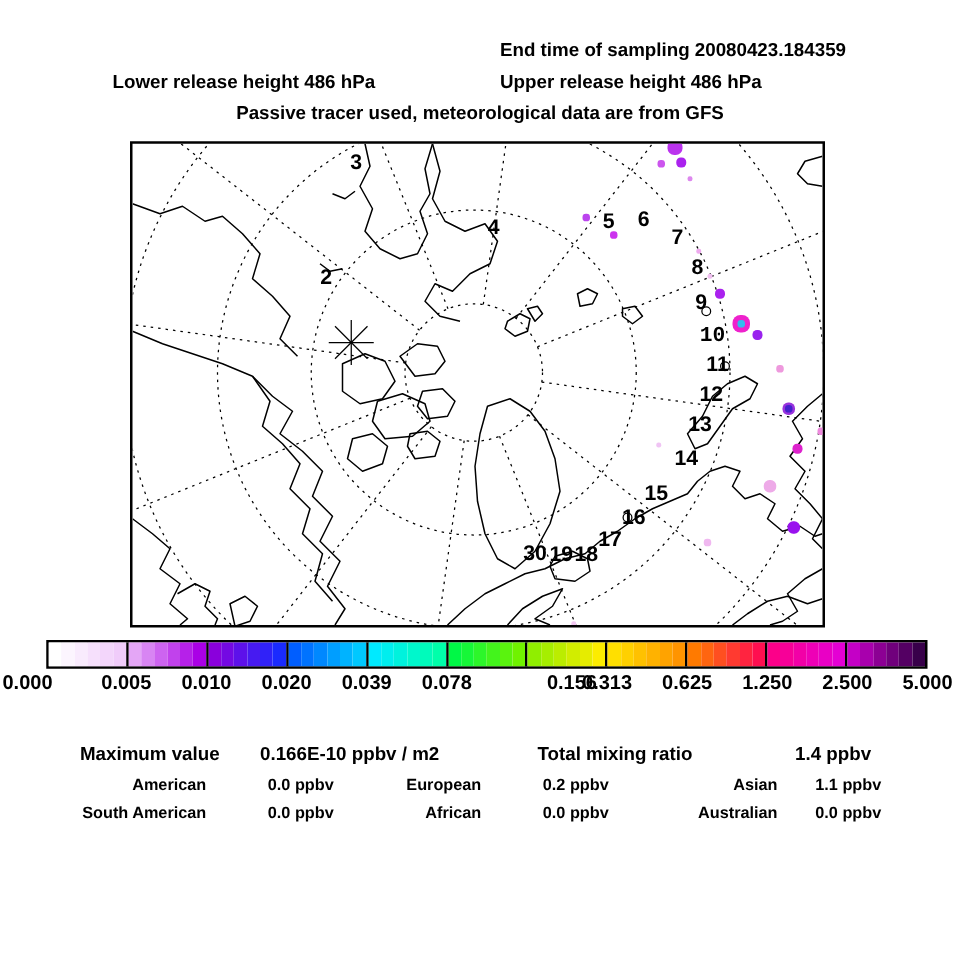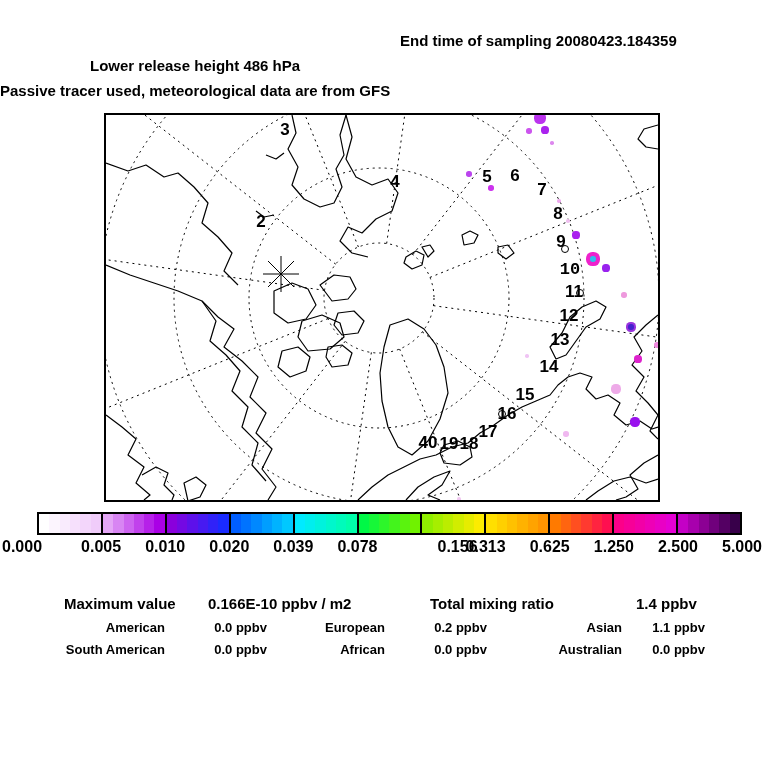--- a/index.html
+++ b/index.html
@@ -2,21 +2,21 @@
 <html><head>
 <meta charset="utf-8">
 <style>
   html,body{margin:0;padding:0;background:#fff;}
   #page{position:relative;width:768px;height:768px;background:#ffffff;color:#000;
         font-family:"Liberation Sans","DejaVu Sans",sans-serif;font-weight:700;overflow:hidden;}
   .abs{position:absolute;white-space:nowrap;}
   #title{left:10px;top:7px;font-size:17px;letter-spacing:.2px;}
   .h2{top:32px;font-size:15px;}
   .h3{top:57px;font-size:15px;}
-  #h4{top:82px;left:0;width:768px;font-size:15px;}
+  #h4{top:82px;left:0;width:768px;text-align:center;font-size:15px;}
   #map{position:absolute;left:104px;top:113px;width:556px;height:389px;
        border:2px solid #000;box-sizing:border-box;overflow:hidden;background:#fff;}
   #mapsvg{position:absolute;left:0;top:0;}
   .trajnum{position:absolute;transform:translate(-50%,-50%);font-size:17px;font-weight:700;z-index:5;}
   .blob{position:absolute;border-radius:45%;z-index:2;}
   #colorbar{position:absolute;left:37px;top:512px;width:705px;height:23px;
             border:2px solid #000;box-sizing:border-box;display:flex;}
   .cbseg{flex:1;display:flex;}
   .cbseg + .cbseg{border-left:2px solid #000;}
   .cbcell{flex:1;}
@@ -25,20 +25,21 @@
   #cbunit{top:561px;left:0;width:768px;text-align:center;font-size:16px;}
   .s1{top:595px;font-size:15px;}
   .srow{position:absolute;font-size:13px;text-align:right;}
 </style>
 </head>
 <body>
 
 <div id="page">
   <div class="abs h2" style="left:400px;">End time of sampling 20080423.184359</div>
   <div class="abs h3" style="left:90px;">Lower release height  486 hPa</div>
+  <div class="abs h3" style="left:400px;">Upper release height  486 hPa</div>
   <div id="h4" class="abs">Passive tracer used, meteorological data are from GFS</div>
 
   <div id="map">
     <svg id="mapsvg" width="552" height="385" viewBox="0 0 552 385">
         <circle cx="273" cy="183" r="55" fill="none" stroke="#000" stroke-width="1" stroke-dasharray="2 4"></circle>
         <circle cx="273" cy="183" r="130" fill="none" stroke="#000" stroke-width="1" stroke-dasharray="2 4"></circle>
         <circle cx="273" cy="183" r="205" fill="none" stroke="#000" stroke-width="1" stroke-dasharray="2 4"></circle>
         <circle cx="273" cy="183" r="280" fill="none" stroke="#000" stroke-width="1" stroke-dasharray="2 4"></circle>
         <circle cx="273" cy="183" r="355" fill="none" stroke="#000" stroke-width="1" stroke-dasharray="2 4"></circle>
         <line x1="327.46474378078636" y1="190.6545205528036" x2="787.9393957456166" y2="255.370012499234" stroke="#000" stroke-width="1" stroke-dasharray="2 4"></line>
@@ -97,21 +98,21 @@
       <div class="trajnum" style="left: 464px; top: 154px; font-family: Liberation Mono, monospace;">10</div>
       <div class="trajnum" style="left: 468px; top: 177px;">11</div>
       <div class="trajnum" style="left: 463px; top: 201px;">12</div>
       <div class="trajnum" style="left: 454px; top: 225px;">13</div>
       <div class="trajnum" style="left: 443px; top: 252px;">14</div>
       <div class="trajnum" style="left: 419px; top: 280px;">15</div>
       <div class="trajnum" style="left: 401px; top: 299px;">16</div>
       <div class="trajnum" style="left: 382px; top: 317px;">17</div>
       <div class="trajnum" style="left: 363px; top: 329px;">18</div>
       <div class="trajnum" style="left: 343px; top: 329px;">19</div>
-      <div class="trajnum" style="left: 322px; top: 328px;">40</div>
+      <div class="trajnum" style="left: 322px; top: 328px;">30</div>
       <div class="blob" style="left: 428px; top: -3px; width: 12px; height: 12px; background: rgb(187, 51, 238);"></div>
       <div class="blob" style="left: 420px; top: 13px; width: 6px; height: 6px; background: rgb(204, 85, 238);"></div>
       <div class="blob" style="left: 435px; top: 11px; width: 8px; height: 8px; background: rgb(170, 34, 238);"></div>
       <div class="blob" style="left: 444px; top: 26px; width: 4px; height: 4px; background: rgb(221, 136, 238);"></div>
       <div class="blob" style="left: 360px; top: 56px; width: 6px; height: 6px; background: rgb(187, 68, 238);"></div>
       <div class="blob" style="left: 382px; top: 70px; width: 6px; height: 6px; background: rgb(204, 51, 238);"></div>
       <div class="blob" style="left: 451px; top: 84px; width: 4px; height: 4px; background: rgb(238, 170, 238);"></div>
       <div class="blob" style="left: 460px; top: 104px; width: 4px; height: 4px; background: rgb(240, 192, 240);"></div>
       <div class="blob" style="left: 466px; top: 116px; width: 8px; height: 8px; background: rgb(170, 34, 238);"></div>
       <div class="blob" style="left: 480px; top: 137px; width: 14px; height: 14px; background: rgb(238, 34, 204);"></div>

